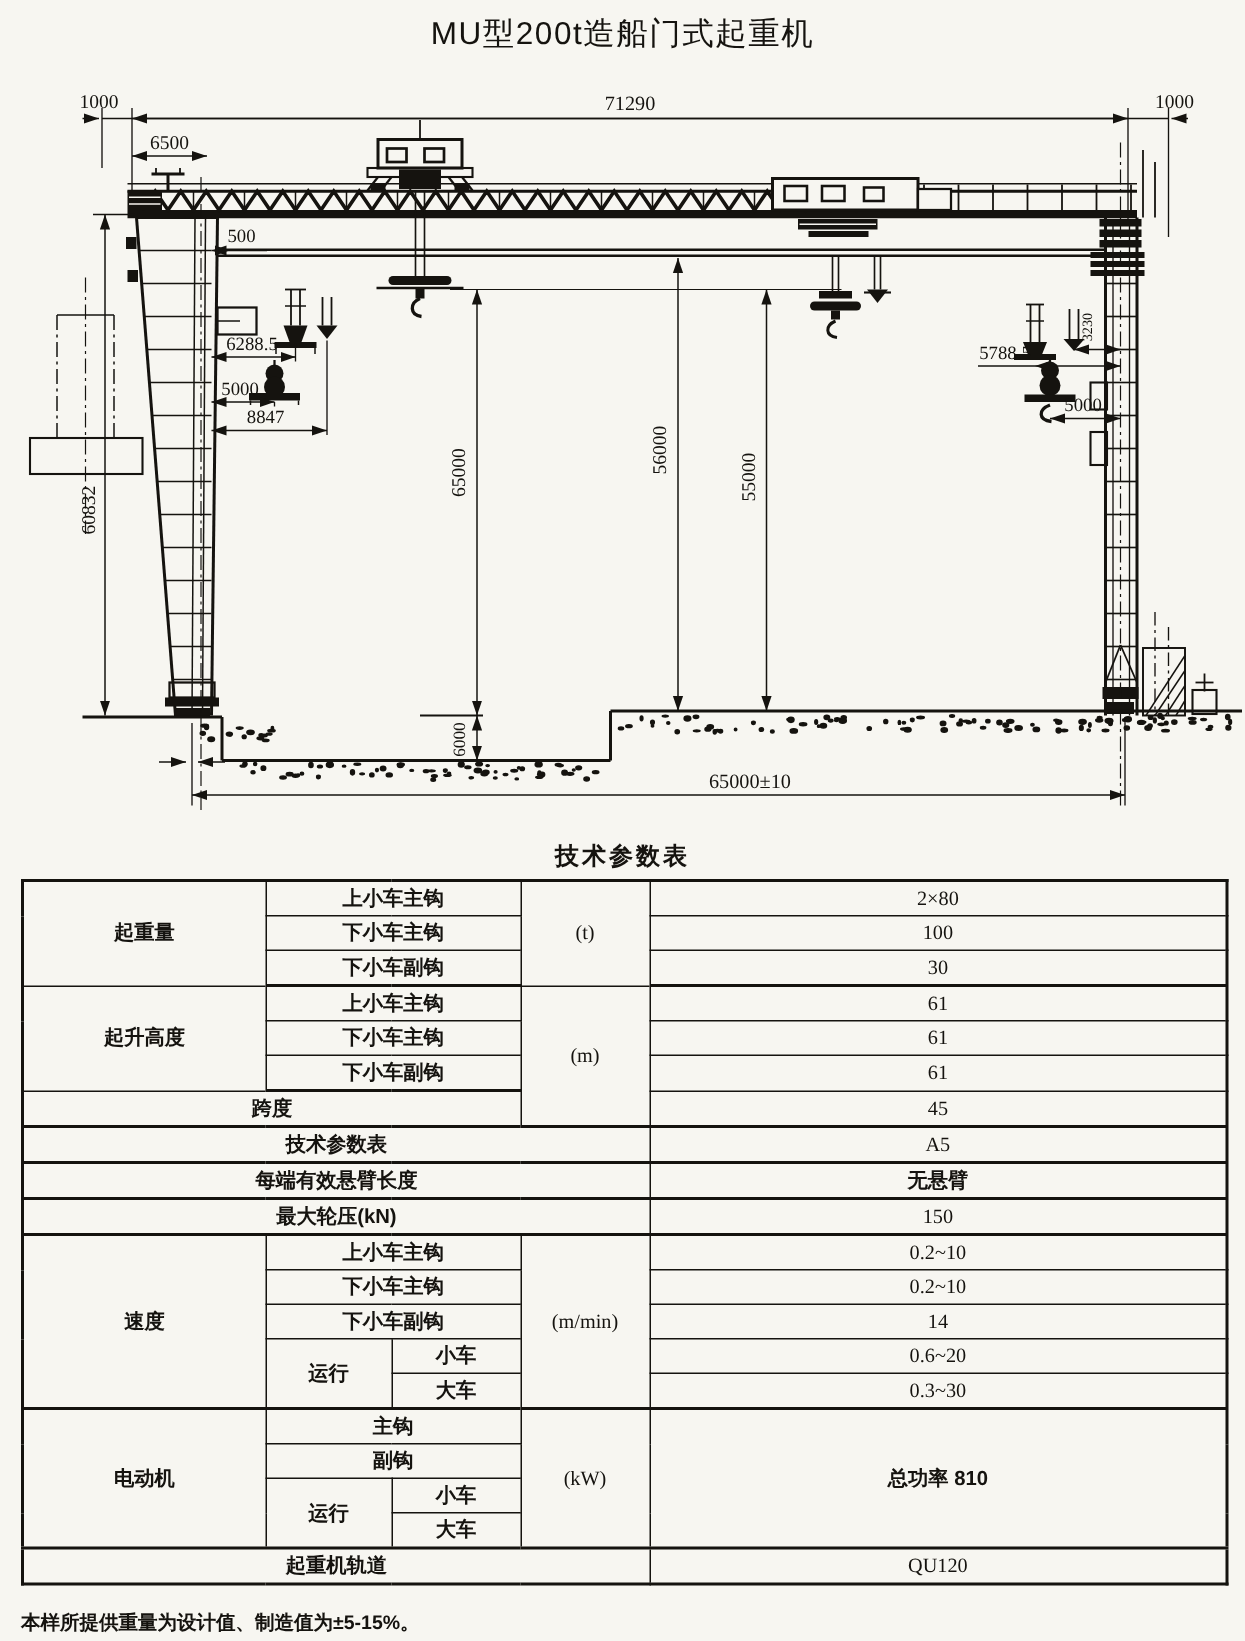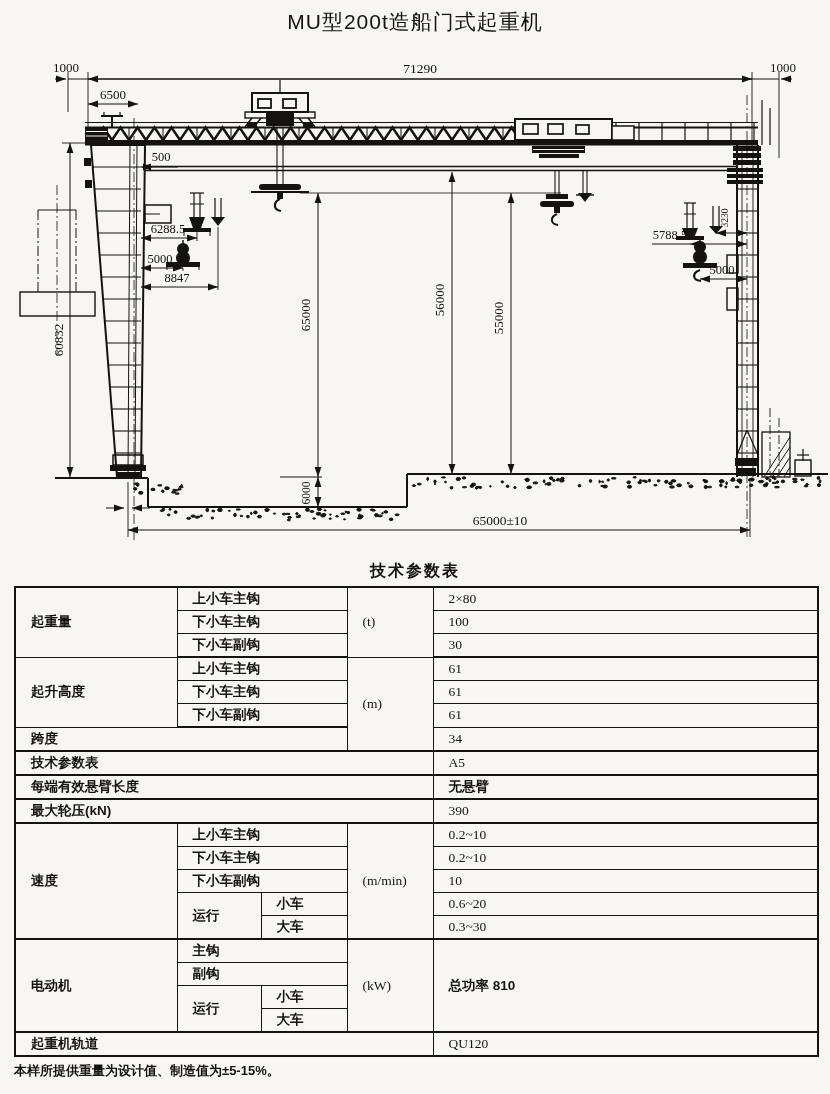--- a/index.html
+++ b/index.html
@@ -17,31 +17,31 @@
   svg text{fill:#15130f;font-family:"Liberation Serif", serif;}
   .table-title{
     width:830px;text-align:center;font-size:16px;font-weight:bold;
     margin:16px 0 4px 0;letter-spacing:2px;
   }
   table.params{
     border-collapse:collapse;margin-left:14px;table-layout:fixed;
     width:803px;border:2px solid #15130f;
   }
   table.params td{
-    border:1px solid #15130f;height:22px;text-align:left;
+    border:1px solid #15130f;height:22px;text-align:center;
     font-size:13.5px;font-weight:bold;padding:0 15px;
     font-family:"Liberation Sans", sans-serif;
     overflow:hidden;white-space:nowrap;
   }
   table.params td.val, table.params td.unit{
     font-family:"Liberation Serif", serif;font-weight:normal;font-size:13.5px;
   }
   table.params td.bb2{border-bottom-width:2px;}
   .footnote{
-    margin:5px 0 0 14px;font-size:13px;font-weight:bold;
+    margin:16px 0 0 14px;font-size:13px;font-weight:bold;
   }
 </style>
 </head>
 <body>
 
 <div class="main-title">MU型200t造船门式起重机</div>
 
 <svg id="dwg" width="830" height="545" viewBox="0 0 830 545">
   <defs>
     <marker id="me" markerWidth="11" markerHeight="8" refX="10" refY="4" orient="auto" markerUnits="userSpaceOnUse">
@@ -555,47 +555,47 @@
   <tr>
     <td colspan="2">下小车主钩</td>
     <td class="val">61</td>
   </tr>
   <tr>
     <td colspan="2" class="bb2">下小车副钩</td>
     <td class="val">61</td>
   </tr>
   <tr>
     <td colspan="3" class="bb2">跨度</td>
-    <td class="val bb2">34</td>
+    <td class="val bb2">45</td>
   </tr>
   <tr>
     <td colspan="4" class="bb2">技术参数表</td>
     <td class="val bb2">A5</td>
   </tr>
   <tr>
     <td colspan="4" class="bb2">每端有效悬臂长度</td>
     <td class="bb2">无悬臂</td>
   </tr>
   <tr>
     <td colspan="4" class="bb2">最大轮压(kN)</td>
-    <td class="val bb2">390</td>
+    <td class="val bb2">150</td>
   </tr>
   <tr>
     <td rowspan="5" class="bb2">速度</td>
     <td colspan="2">上小车主钩</td>
     <td rowspan="5" class="unit bb2">(m/min)</td>
     <td class="val">0.2~10</td>
   </tr>
   <tr>
     <td colspan="2">下小车主钩</td>
     <td class="val">0.2~10</td>
   </tr>
   <tr>
     <td colspan="2">下小车副钩</td>
-    <td class="val">10</td>
+    <td class="val">14</td>
   </tr>
   <tr>
     <td rowspan="2" class="bb2">运行</td>
     <td>小车</td>
     <td class="val">0.6~20</td>
   </tr>
   <tr>
     <td class="bb2">大车</td>
     <td class="val bb2">0.3~30</td>
   </tr>

